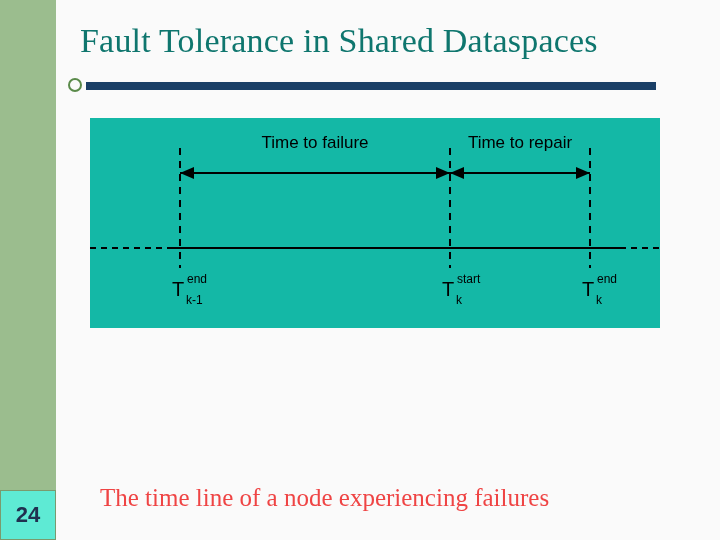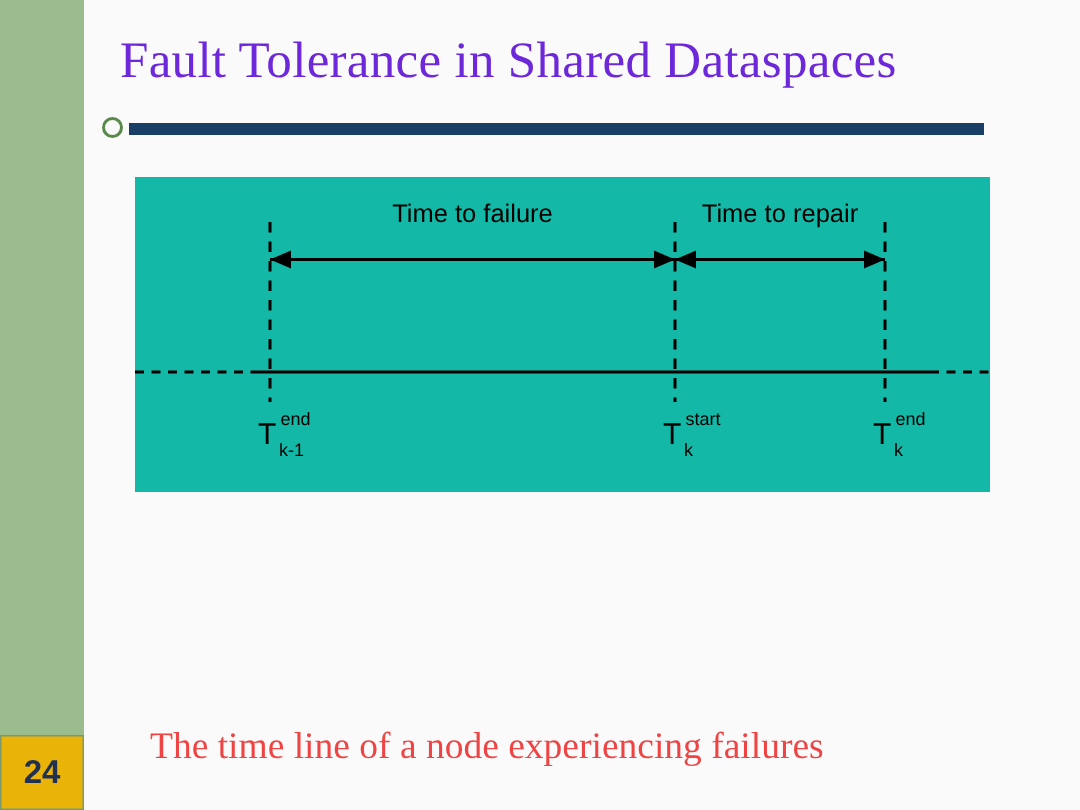--- a/index.html
+++ b/index.html
@@ -1,19 +1,19 @@
 <!DOCTYPE html>
 <html><head>
 <meta charset="utf-8">
 <style>
   html,body{margin:0;padding:0;width:720px;height:540px;background:#fafafa;font-family:"Times New Roman",serif;overflow:hidden;}
   .sidebar{position:absolute;left:0;top:0;width:56px;height:540px;background:#9bbd8e;}
-  .page-num-box{position:absolute;left:0;bottom:0;width:56px;height:50px;background:#eab308;border:1px solid #7a9a6e;box-sizing:border-box;display:flex;align-items:center;justify-content:center;}
+  .page-num-box{position:absolute;left:0;bottom:0;width:56px;height:50px;background:#5eead4;border:1px solid #7a9a6e;box-sizing:border-box;display:flex;align-items:center;justify-content:center;}
   .page-num{font-family:Arial,Helvetica,sans-serif;font-size:22px;font-weight:bold;color:#203050;}
-  .title{position:absolute;left:80px;top:22px;font-size:34px;color:#6d28d9;letter-spacing:.2px;}
+  .title{position:absolute;left:80px;top:22px;font-size:34px;color:#0f766e;letter-spacing:.2px;}
   .rule{position:absolute;left:86px;top:82px;width:570px;height:8px;background:#1a3f66;}
   .bullet{position:absolute;left:68px;top:78px;width:14px;height:14px;border-radius:50%;border:2px solid #5a8a4a;box-sizing:border-box;background:transparent;}
   .caption{position:absolute;left:100px;bottom:28px;font-size:25px;color:#ef4444;}
   .fig-wrap{position:absolute;left:90px;top:118px;width:570px;height:210px;background:#14b8a6;overflow:hidden;}
   svg text{font-family:Arial,Helvetica,sans-serif;}
 </style>
 </head>
 <body>
 
 <div class="sidebar">

